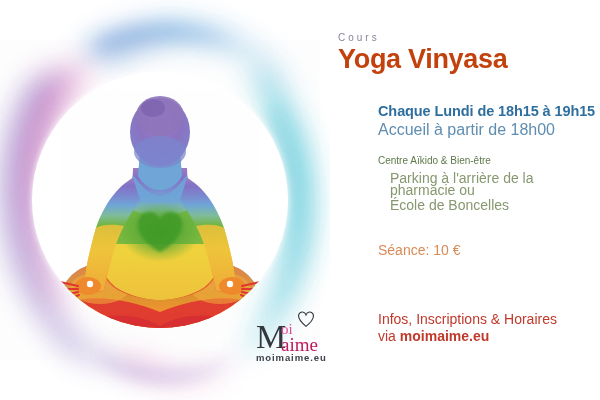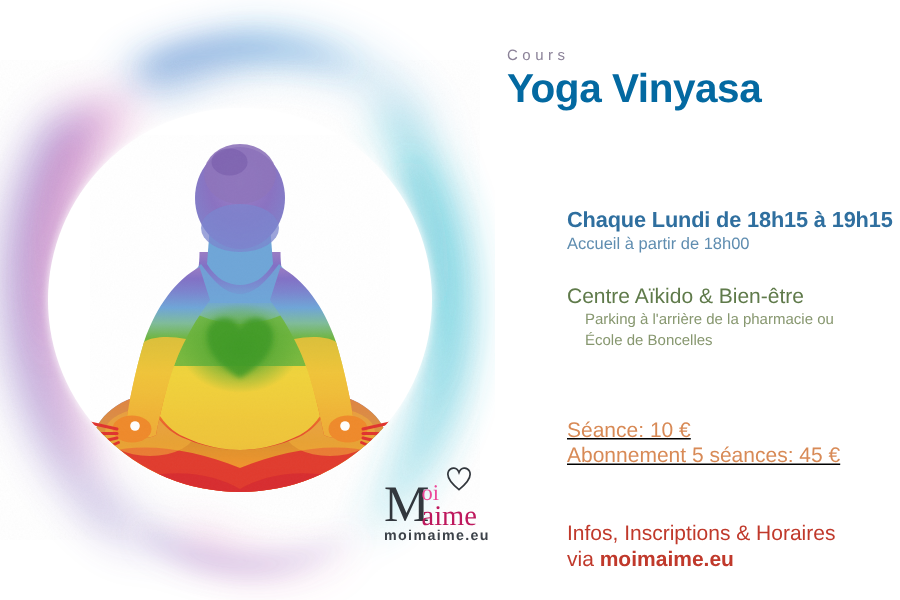--- a/index.html
+++ b/index.html
@@ -105,56 +105,56 @@
     letter-spacing: 3px;
     color: #8b8298;
   }
   .title {
     position: absolute;
     left: 2px;
     top: 44px;
     font-size: 27px;
     font-weight: bold;
     letter-spacing: -0.3px;
-    color: #0369a1;
-  }
-
-  .block { position: absolute; left: 42px; margin-top: 36px; }
+    color: #c2410c;
+  }
+
+  .block { position: absolute; left: 42px; }
 
   .sched      { top: 103px; }
   .sched-main {
     font-size: 14.5px;
     font-weight: bold;
     color: #2f6f9f;
     letter-spacing: -0.1px;
     white-space: nowrap;
   }
   .sched-sub {
     margin-top: 2px;
-    font-size: 11px;
+    font-size: 16px;
     color: #5f8db0;
   }
 
   .addr { top: 153px; }
   .addr-line {
-    font-size: 14px;
+    font-size: 10px;
     color: #5f7a4a;
     line-height: 16.5px;
     white-space: nowrap;
   }
   .addr-line.bold { font-weight: bold; }
   .addr-sub {
     margin-top: 2px;
-    font-size: 10px;
+    font-size: 14px;
     color: #87976f;
     line-height: 12.5px;
     padding-left: 12px;
   }
 
-  .price { top: 242px; text-decoration: underline; }
+  .price { top: 242px; }
   .price-line {
     font-size: 14px;
     color: #d88a56;
     line-height: 17px;
     white-space: nowrap;
   }
 
   .infos { top: 311px; }
   .infos-line {
     font-size: 14px;
@@ -388,21 +388,20 @@
     </div>
 
     <div class="block addr">
       <div class="addr-line">Centre Aïkido &amp; Bien-être</div>
       <div class="addr-sub">Parking à l'arrière de la pharmacie ou</div>
       <div class="addr-sub">École de Boncelles</div>
     </div>
 
     <div class="block price">
       <div class="price-line">Séance: 10 €</div>
-      <div class="price-line">Abonnement 5 séances: 45 €</div>
     </div>
 
     <div class="block infos">
       <div class="infos-line">Infos, Inscriptions &amp; Horaires</div>
       <div class="infos-line"><span>via </span><span class="strong">moimaime.eu</span></div>
     </div>
 
   </div>
 </div>
 

